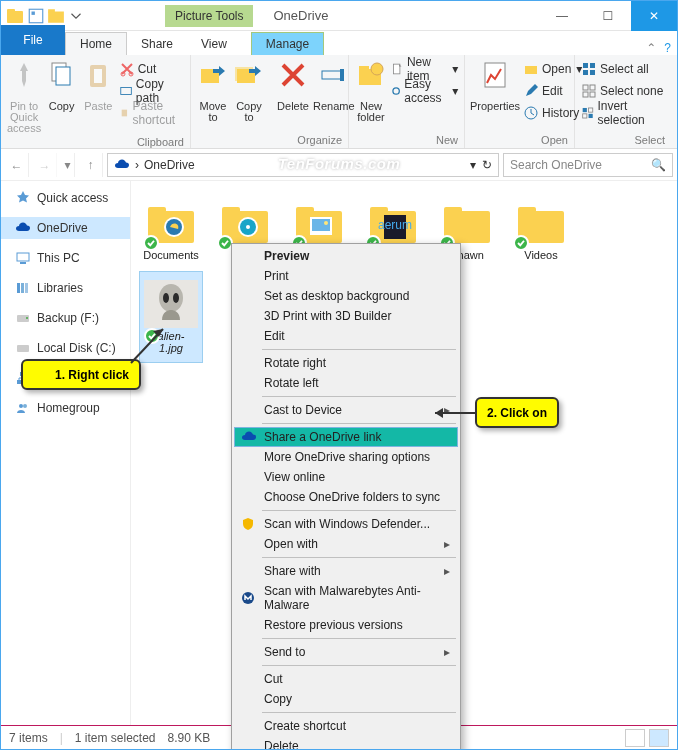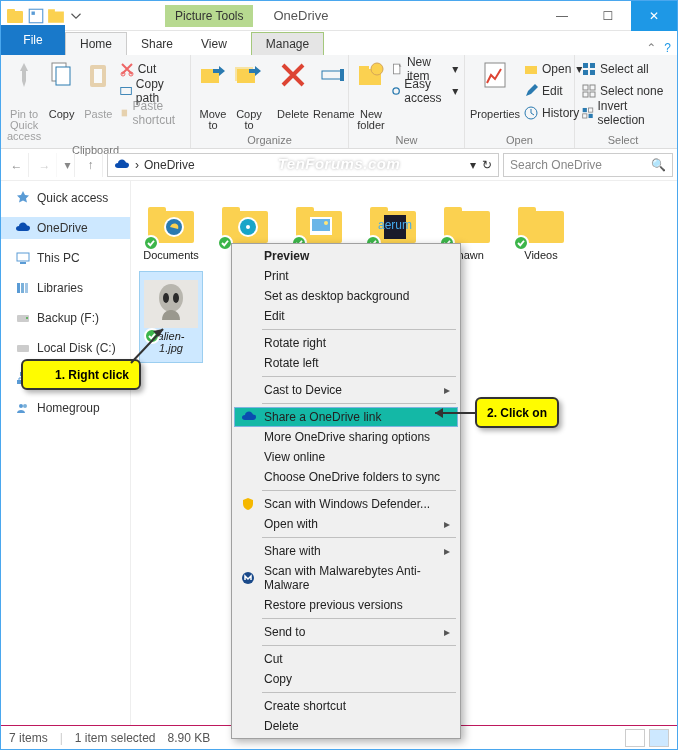--- a/index.html
+++ b/index.html
@@ -15,29 +15,29 @@
 .tb-title { margin-left: 20px; color: #555; font-size: 13px; }
 .tb-ctrl { margin-left: auto; display: flex; }
 .tb-ctrl .btn { width: 46px; height: 30px; display:flex; align-items:center; justify-content:center; color:#555; }
 .tb-ctrl .btn.close { background:#1e98e6; color:#fff; }
 
 
 .tabs { height: 24px; background: #fff; display:flex; align-items:flex-end; }
 .tab { padding: 4px 14px; color:#333; }
 .tab.file { background:#1979ca; color:#fff; }
 .tab.active { border:1px solid #ccc; border-bottom:none; background:#f5f6f7; }
-.tab.manage { background:#e5e5e5; border:1px solid #a4c87c; border-bottom:none; }
+.tab.manage { background:#7dd3fc; border:1px solid #a4c87c; border-bottom:none; }
 .tabs .help { margin-left:auto; margin-right:6px; display:flex; gap:8px; align-items:center; color:#888; }
 
 
 .ribbon { height: 94px; background:#f5f6f7; border-bottom:1px solid #ddd; display:flex; }
 .rgroup { display:flex; flex-direction:column; padding:4px 6px 2px; border-right:1px solid #e3e3e3; }
 .rgroup .row { flex:1; display:flex; align-items:flex-start; gap:4px; }
-.rgroup .lab { text-align:center; color:#7a7a7a; font-size:11px; padding-top:2px; }
-.rlarge { display:flex; flex-direction:column; align-items:center; width:48px; gap:18px; }
+.rgroup .lab { text-align:right; color:#7a7a7a; font-size:11px; padding-top:2px; }
+.rlarge { display:flex; flex-direction:column; align-items:center; width:48px; gap:10px; }
 .rlarge .ic { width:32px; height:32px; }
 .rlarge .tx { font-size:11px; text-align:center; line-height:11px; color:#333; }
 .rlarge.dis { opacity: .45; }
 .rvert { display:flex; flex-direction:column; gap:2px; }
 .rsmall { display:flex; align-items:center; gap:3px; font-size:11px; color:#333; height:20px; }
 .rsmall.dis { opacity:.45; }
 
 
 .addr { height:32px; display:flex; align-items:center; gap:4px; padding:0 4px; border-bottom:1px solid #eee; position:relative; }
 .addr .nav { width:24px; height:24px; display:flex; align-items:center; justify-content:center; color:#888; }
@@ -516,20 +516,23 @@
   <div class="ctx-item">
       <b>Preview</b>
     </div>
   <div class="ctx-item">
       <span>Print</span>
     </div>
   <div class="ctx-item">
       <span>Set as desktop background</span>
     </div>
   <div class="ctx-item">
+      <span>3D Print with 3D Builder</span>
+    </div>
+  <div class="ctx-item">
       <span>Edit</span>
     </div>
   <div class="ctx-sep"></div>
   <div class="ctx-item">
       <span>Rotate right</span>
     </div>
   <div class="ctx-item">
       <span>Rotate left</span>
     </div>
   <div class="ctx-sep"></div>

